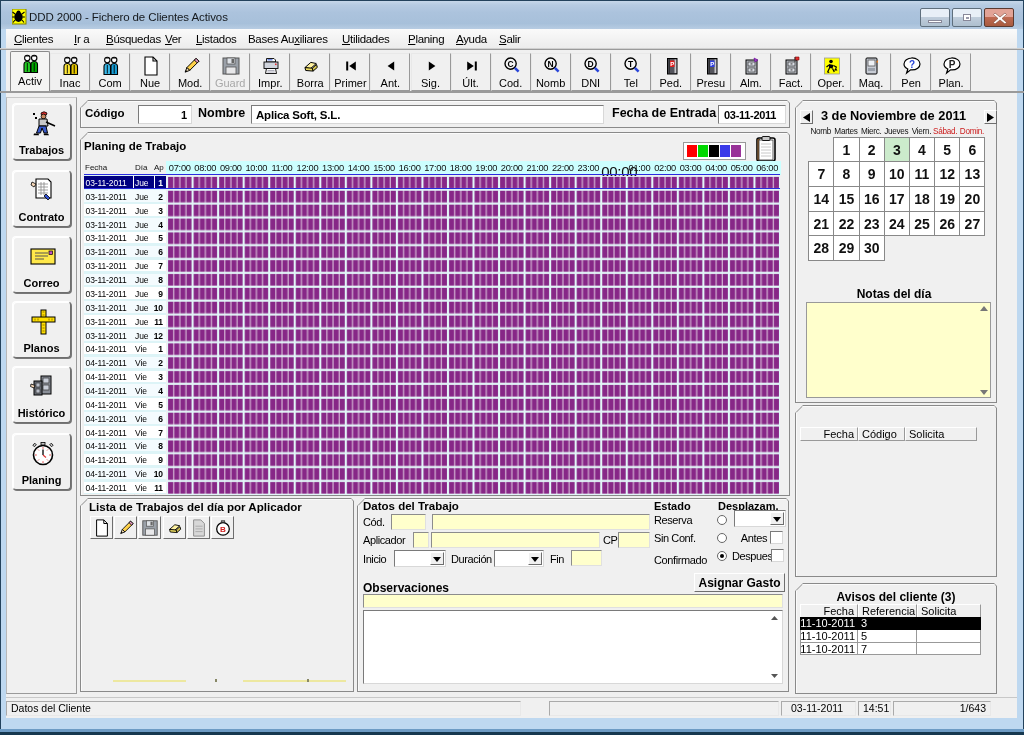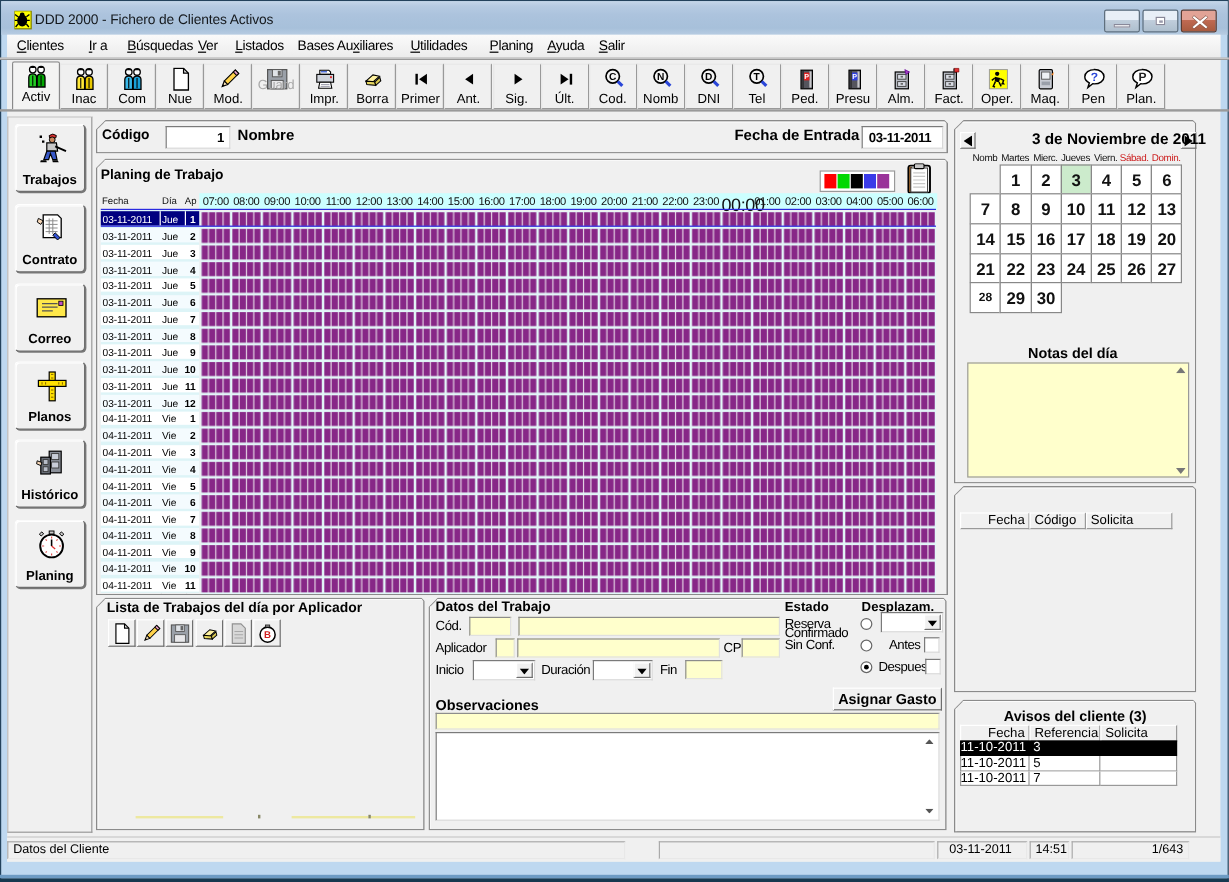--- a/index.html
+++ b/index.html
@@ -121,21 +121,21 @@
       </svg>
       <div style="position:absolute;left:0;top:23px;width:100%;text-align:center;font-size:11px;color:#000;">Mod.</div>
     </div>
 <div class="abs" style="left:210.2px;top:53px;width:40.0px;height:38px;background:#F0F0F0;border:1px solid #999;border-top-color:#e8e8e8;border-left-color:#e8e8e8;">
       <svg class="abs" style="left:10px;top:2px" width="20" height="20" viewBox="0 0 20 20">
         <rect x="2" y="2" width="16" height="16" fill="#9aa0a8" stroke="#555" stroke-width="1"></rect>
         <rect x="6" y="2" width="8" height="6" fill="#dfe3e8" stroke="#555" stroke-width="0.8"></rect>
         <rect x="10.5" y="3" width="2.5" height="4" fill="#666"></rect>
         <rect x="5" y="11" width="10" height="7" fill="#e8e8ea" stroke="#555" stroke-width="0.8"></rect>
       </svg>
-      <div style="position:absolute;left:0;top:11px;width:100%;text-align:center;font-size:11px;color:#a8a8a8;">Guard</div>
+      <div style="position:absolute;left:0;top:23px;width:100%;text-align:center;font-size:11px;color:#a8a8a8;">Guard</div>
     </div>
 <div class="abs" style="left:250.3px;top:53px;width:40.0px;height:38px;background:#F0F0F0;border:1px solid #999;border-top-color:#e8e8e8;border-left-color:#e8e8e8;">
       <svg class="abs" style="left:10px;top:2px" width="20" height="20" viewBox="0 0 20 20">
         <path d="M5.5 6 V2.5 h7.5 l1.5 1.5 V6 z" fill="#fff" stroke="#000" stroke-width="0.9"></path>
         <rect x="6.5" y="3.2" width="5" height="1.2" fill="#4A6AD8"></rect>
         <rect x="3" y="6" width="14" height="6.5" fill="#d0d4dc" stroke="#000" stroke-width="0.9"></rect>
         <rect x="14" y="7.5" width="1.6" height="1.6" fill="#E03030"></rect>
         <path d="M4.5 17.5 l1 -5 h9 l1 5 z" fill="#fff" stroke="#000" stroke-width="0.9"></path>
         <line x1="6.5" y1="14.5" x2="13.5" y2="14.5" stroke="#99a" stroke-width="0.8"></line>
         <line x1="6.2" y1="16" x2="13.8" y2="16" stroke="#99a" stroke-width="0.8"></line>
@@ -394,20 +394,21 @@
         </g>
       </svg>
       <div style="position:absolute;left:0;top:40px;width:100%;text-align:center;font-size:11px;font-weight:bold;color:#000;">Planing</div>
     </div>
 <div class="chp" style="left:80px;top:100px;width:710px;height:28px;clip-path:polygon(8px 0, calc(100% - 3px) 0, 100% 3px, 100% 100%, 0 100%, 0 8px);">
       <div class="chpi" style="clip-path:polygon(7px 0, calc(100% - 2px) 0, 100% 2px, 100% 100%, 0 100%, 0 7px);"></div>
     </div>
 <div class="abs b" style="left:85px;top:107px;font-size:11.5px;">Código</div>
 <div class="abs sunken" style="left:138px;top:105px;width:54px;height:19px;font-size:11px;font-weight:bold;text-align:right;padding:3px 4px 0 0;">1</div>
 <div class="abs b" style="left:198px;top:106px;font-size:12.5px;">Nombre</div>
+<div class="abs sunken" style="left:251px;top:105px;width:353px;height:19px;font-size:11.5px;font-weight:bold;letter-spacing:-0.2px;padding:2.5px 0 0 4px;">Aplica Soft, S.L.</div>
 <div class="abs b" style="left:612px;top:106px;font-size:12.5px;">Fecha de Entrada</div>
 <div class="abs sunken" style="left:718px;top:105px;width:68px;height:19px;font-size:11px;font-weight:bold;letter-spacing:-0.3px;padding:3px 0 0 5px;">03-11-2011</div>
 <div class="chp" style="left:80px;top:132px;width:710px;height:364px;clip-path:polygon(8px 0, calc(100% - 3px) 0, 100% 3px, 100% 100%, 0 100%, 0 8px);">
       <div class="chpi" style="clip-path:polygon(7px 0, calc(100% - 2px) 0, 100% 2px, 100% 100%, 0 100%, 0 7px);"></div>
     </div>
 <div class="abs b" style="left:84px;top:140px;font-size:11.5px;">Planing de Trabajo</div>
 <div class="abs" style="left:683px;top:142px;width:63px;height:18px;background:#fff;border:1px solid #999;"></div>
 <div class="abs" style="left:687px;top:145px;width:10px;height:12px;background:#FF0000;"></div>
 <div class="abs" style="left:698px;top:145px;width:10px;height:12px;background:#00D800;"></div>
 <div class="abs" style="left:709px;top:145px;width:10px;height:12px;background:#000000;"></div>
@@ -686,21 +687,21 @@
       <div class="abs btn3d" style="right:1px;top:1px;width:14px;height:13px;">
         <svg width="8" height="5" style="position:absolute;left:2px;top:4px">
           <path d="M0 0 h8 l-4 5 z" fill="#000"></path>
         </svg>
       </div>
     </div>
 <div class="abs" style="left:654px;top:532px;font-size:11px;letter-spacing:-0.4px;">Sin Conf.</div>
 <div class="abs" style="left:717px;top:533px;width:10px;height:10px;border-radius:50%;background:#fff;border:1px solid #666;"></div>
 <div class="abs" style="left:712px;top:532px;width:55px;text-align:right;font-size:11px;letter-spacing:-0.4px;">Antes</div>
 <div class="abs sunken" style="left:770px;top:531px;width:13px;height:13px;"></div>
-<div class="abs" style="left:654px;top:522px;font-size:11px;letter-spacing:-0.4px;">Confirmado</div>
+<div class="abs" style="left:654px;top:554px;font-size:11px;letter-spacing:-0.4px;">Confirmado</div>
 <div class="abs" style="left:717px;top:551px;width:10px;height:10px;border-radius:50%;background:#fff;border:1px solid #666;">
       <div class="abs" style="left:2px;top:2px;width:4px;height:4px;border-radius:50%;background:#000;"></div>
     </div>
 <div class="abs" style="left:732px;top:550px;font-size:11px;letter-spacing:-0.4px;">Despues</div>
 <div class="abs sunken" style="left:771px;top:549px;width:13px;height:13px;"></div>
 <div class="abs btn3d b" style="left:694px;top:573px;width:91px;height:19px;text-align:center;font-size:12px;padding-top:2px;">Asignar Gasto</div>
 <div class="abs b" style="left:363px;top:581px;font-size:12px;">Observaciones</div>
 <div class="abs yf" style="left:363px;top:594px;width:420px;height:14px;"></div>
 <div class="abs sunken" style="left:363px;top:610px;width:420px;height:74px;background:#fff;"></div>
 <svg class="abs" style="left:771px;top:616px" width="7" height="4">
@@ -715,21 +716,21 @@
 <div class="abs btn3d" style="left:800px;top:110px;width:13px;height:14px;">
       <svg width="7" height="9" style="position:absolute;left:2px;top:2px">
         <path d="M7 0 v9 l-7 -4.5 z" fill="#000"></path>
       </svg>
     </div>
 <div class="abs btn3d" style="left:984px;top:110px;width:13px;height:14px;">
       <svg width="7" height="9" style="position:absolute;left:2px;top:2px">
         <path d="M0 0 v9 l7 -4.5 z" fill="#000"></path>
       </svg>
     </div>
-<div class="abs b" style="left:847px;top:108px;width:171px;text-align:center;font-size:12.8px;">3 de Noviembre de 2011</div>
+<div class="abs b" style="left:808px;top:108px;width:171px;text-align:center;font-size:12.8px;">3 de Noviembre de 2011</div>
 <div class="abs" style="left:807.2px;top:127px;width:27.2px;text-align:center;font-size:8.2px;letter-spacing:-0.3px;color:#111;">Nomb</div>
 <div class="abs" style="left:832.4px;top:127px;width:27.2px;text-align:center;font-size:8.2px;letter-spacing:-0.3px;color:#111;">Martes</div>
 <div class="abs" style="left:857.6px;top:127px;width:27.2px;text-align:center;font-size:8.2px;letter-spacing:-0.3px;color:#111;">Mierc.</div>
 <div class="abs" style="left:882.7px;top:127px;width:27.2px;text-align:center;font-size:8.2px;letter-spacing:-0.3px;color:#111;">Jueves</div>
 <div class="abs" style="left:907.9px;top:127px;width:27.2px;text-align:center;font-size:8.2px;letter-spacing:-0.3px;color:#111;">Viern.</div>
 <div class="abs" style="left:933.1px;top:127px;width:27.2px;font-size:8.2px;letter-spacing:-0.3px;color:#CC2020;">Sábad.</div>
 <div class="abs" style="left:958.3px;top:127px;width:27.2px;text-align:center;font-size:8.2px;letter-spacing:-0.3px;color:#CC2020;">Domin.</div>
 <div class="abs" style="left:833.4px;top:136.5px;width:26.2px;height:25.7px;background:#fff;border:1px solid #888;font-size:14px;font-weight:bold;color:#111;text-align:center;line-height:25px;">1</div>
 <div class="abs" style="left:858.6px;top:136.5px;width:26.2px;height:25.7px;background:#fff;border:1px solid #888;font-size:14px;font-weight:bold;color:#111;text-align:center;line-height:25px;">2</div>
 <div class="abs" style="left:883.7px;top:136.5px;width:26.2px;height:25.7px;background:#CCEBCC;border:1px solid #888;font-size:14px;font-weight:bold;color:#111;text-align:center;line-height:25px;">3</div>
@@ -750,21 +751,21 @@
 <div class="abs" style="left:908.9px;top:185.9px;width:26.2px;height:25.7px;background:#fff;border:1px solid #888;font-size:14px;font-weight:bold;color:#111;text-align:center;line-height:25px;">18</div>
 <div class="abs" style="left:934.1px;top:185.9px;width:26.2px;height:25.7px;background:#fff;border:1px solid #888;font-size:14px;font-weight:bold;color:#111;text-align:center;line-height:25px;">19</div>
 <div class="abs" style="left:959.3px;top:185.9px;width:26.2px;height:25.7px;background:#fff;border:1px solid #888;font-size:14px;font-weight:bold;color:#111;text-align:center;line-height:25px;">20</div>
 <div class="abs" style="left:808.2px;top:210.6px;width:26.2px;height:25.7px;background:#fff;border:1px solid #888;font-size:14px;font-weight:bold;color:#111;text-align:center;line-height:25px;">21</div>
 <div class="abs" style="left:833.4px;top:210.6px;width:26.2px;height:25.7px;background:#fff;border:1px solid #888;font-size:14px;font-weight:bold;color:#111;text-align:center;line-height:25px;">22</div>
 <div class="abs" style="left:858.6px;top:210.6px;width:26.2px;height:25.7px;background:#fff;border:1px solid #888;font-size:14px;font-weight:bold;color:#111;text-align:center;line-height:25px;">23</div>
 <div class="abs" style="left:883.7px;top:210.6px;width:26.2px;height:25.7px;background:#fff;border:1px solid #888;font-size:14px;font-weight:bold;color:#111;text-align:center;line-height:25px;">24</div>
 <div class="abs" style="left:908.9px;top:210.6px;width:26.2px;height:25.7px;background:#fff;border:1px solid #888;font-size:14px;font-weight:bold;color:#111;text-align:center;line-height:25px;">25</div>
 <div class="abs" style="left:934.1px;top:210.6px;width:26.2px;height:25.7px;background:#fff;border:1px solid #888;font-size:14px;font-weight:bold;color:#111;text-align:center;line-height:25px;">26</div>
 <div class="abs" style="left:959.3px;top:210.6px;width:26.2px;height:25.7px;background:#fff;border:1px solid #888;font-size:14px;font-weight:bold;color:#111;text-align:center;line-height:25px;">27</div>
-<div class="abs" style="left:808.2px;top:235.3px;width:26.2px;height:25.7px;background:#fff;border:1px solid #888;font-size:10px;font-weight:bold;color:#111;text-align:center;line-height:25px;">28</div>
+<div class="abs" style="left:808.2px;top:235.3px;width:26.2px;height:25.7px;background:#fff;border:1px solid #888;font-size:14px;font-weight:bold;color:#111;text-align:center;line-height:25px;">28</div>
 <div class="abs" style="left:833.4px;top:235.3px;width:26.2px;height:25.7px;background:#fff;border:1px solid #888;font-size:14px;font-weight:bold;color:#111;text-align:center;line-height:25px;">29</div>
 <div class="abs" style="left:858.6px;top:235.3px;width:26.2px;height:25.7px;background:#fff;border:1px solid #888;font-size:14px;font-weight:bold;color:#111;text-align:center;line-height:25px;">30</div>
 <div class="abs b" style="left:793px;top:287px;width:202px;text-align:center;font-size:12px;">Notas del día</div>
 <div class="abs" style="left:806px;top:302px;width:185px;height:96px;background:#FFFFCC;border:1px solid #999;"></div>
 <svg class="abs" style="left:980px;top:306px" width="8" height="5">
       <path d="M4 0 L8 5 H0 Z" fill="#777"></path>
     </svg>
 <svg class="abs" style="left:980px;top:390px" width="8" height="5">
       <path d="M4 5 L8 0 H0 Z" fill="#777"></path>
     </svg>

